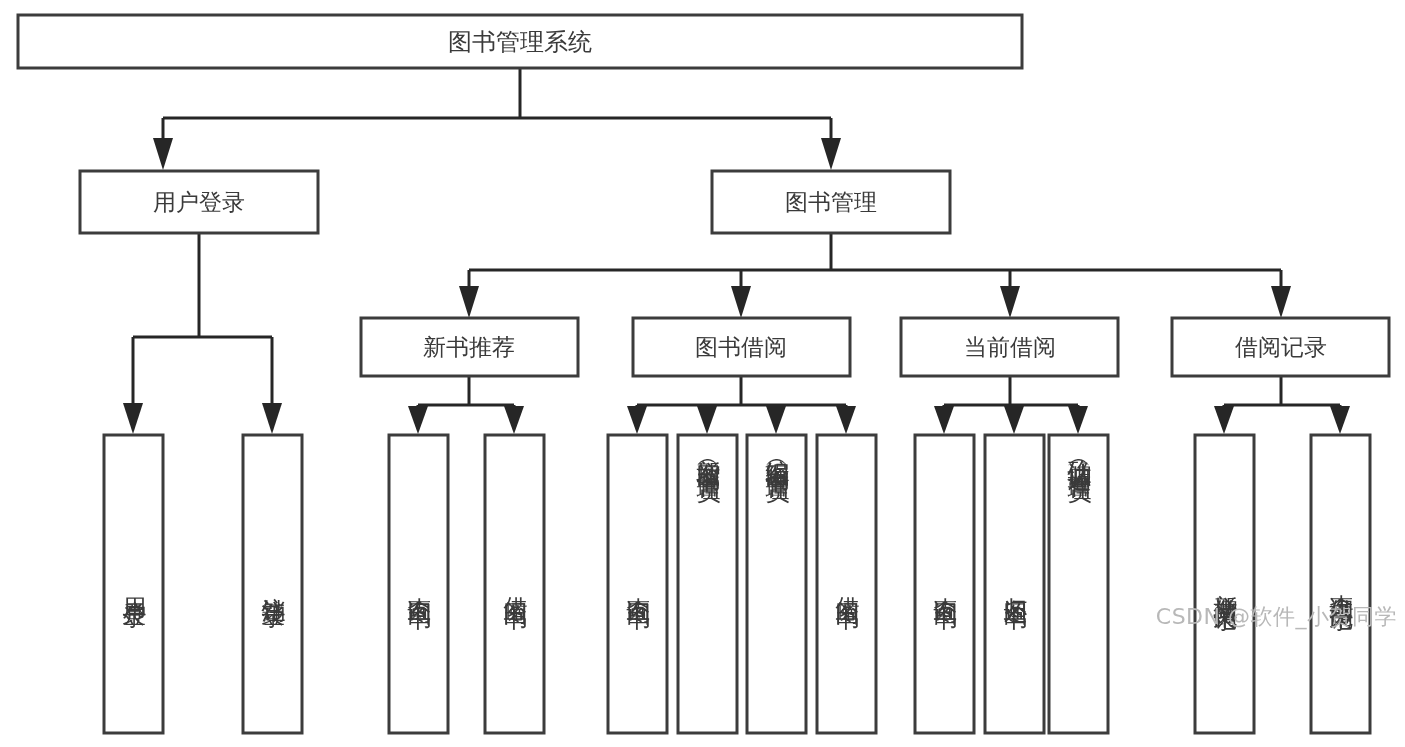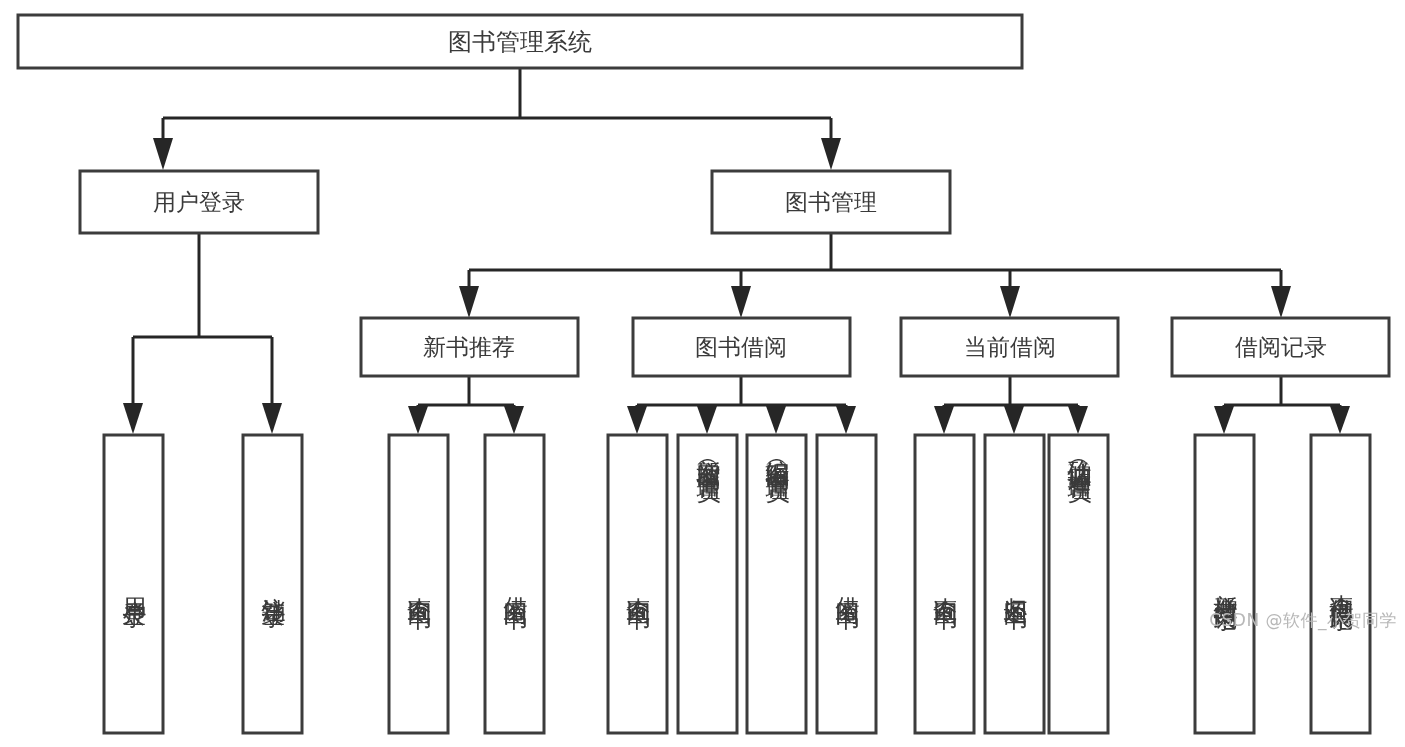--- a/index.html
+++ b/index.html
@@ -74,21 +74,21 @@
     letter-spacing: 3px;
     color: #3a3a3a;
     white-space: nowrap;
     text-align: center;
   }
   .watermark {
     position: absolute;
     right: 8px;
     bottom: 4px;
     font-family: "DejaVu Sans", "Liberation Sans", sans-serif;
-    font-size: 17px;
+    font-size: 22px;
     color: #b8b8b8;
     letter-spacing: 0.5px;
     white-space: nowrap;
   }
 </style>
 </head>
 <body>
 
 <div id="diagram-root">
 

